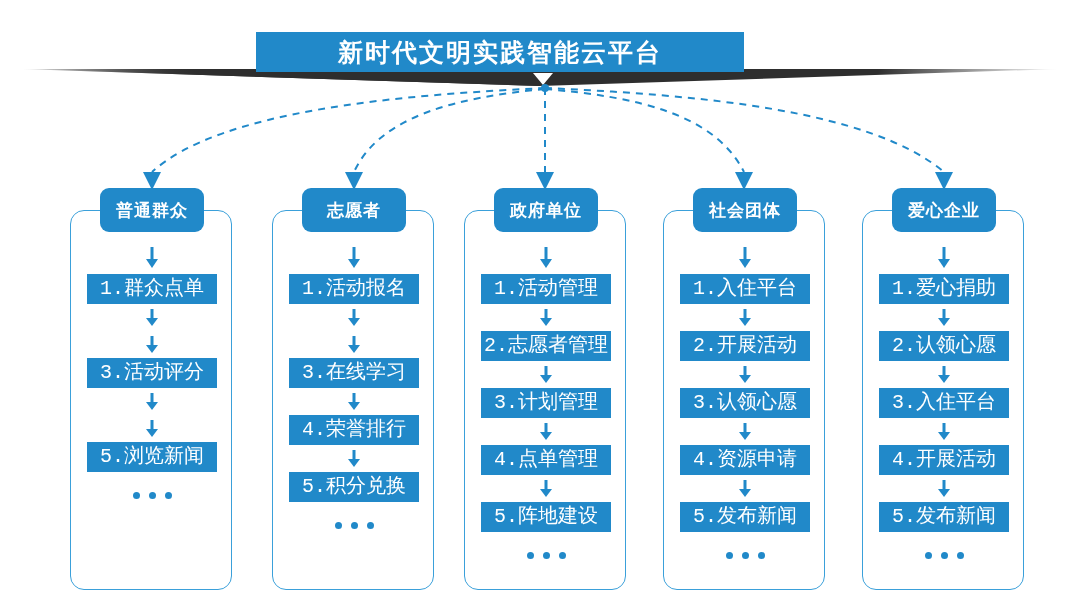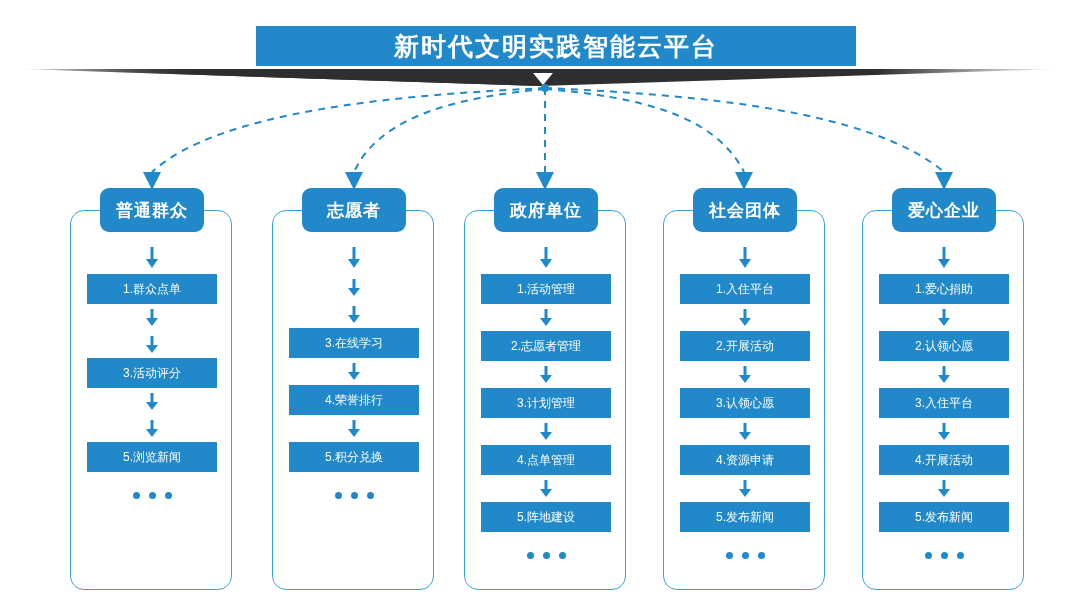--- a/index.html
+++ b/index.html
@@ -27,22 +27,22 @@
     position: absolute;
     left: 0;
     top: 28px;
     width: 1080px;
     height: 60px;
     overflow: visible;
   }
   #banner-box {
     position: absolute;
     left: 256px;
-    top: 26px;
-    width: 600px;
+    top: 32px;
+    width: 488px;
     height: 40px;
     background: #2189c9;
     display: flex;
     align-items: center;
     justify-content: center;
   }
   #banner-title {
     color: #ffffff;
     font-size: 25px;
     font-weight: bold;
@@ -140,23 +140,24 @@
     width: 130px;
     height: 30px;
     background: #2189c9;
     display: flex;
     align-items: center;
     justify-content: center;
     box-sizing: border-box;
   }
   .item-label {
     color: #ffffff;
-    font-size: 12px;
+    font-size: 20px;
     white-space: nowrap;
     line-height: 1;
+    font-family: Liberation Mono, monospace;
   }
 
   .dots {
     width: 130px;
     height: 46px;
     display: flex;
     align-items: center;
     justify-content: center;
     gap: 9px;
   }
@@ -282,20 +283,23 @@
     <div class="col-header">
       <span class="col-header-label">志愿者</span>
     </div>
     <div class="col-body">
       <div class="stem-arrow">
         <svg class="arrow-glyph" width="14" height="22" viewBox="0 0 14 22">
           <rect x="5.5" y="0" width="3" height="13" fill="#2189c9"></rect>
           <polygon points="1,12 13,12 7,21" fill="#2189c9"></polygon>
         </svg>
       </div>
+      <div class="item-box">
+          <span class="item-label">1.活动报名</span>
+        </div>
       <div class="arrow-gap">
         <svg class="arrow-glyph" width="14" height="18" viewBox="0 0 14 18">
           <rect x="5.5" y="0" width="3" height="10" fill="#2189c9"></rect>
           <polygon points="1,9 13,9 7,17" fill="#2189c9"></polygon>
         </svg>
       </div>
       <div class="arrow-gap">
         <svg class="arrow-glyph" width="14" height="18" viewBox="0 0 14 18">
           <rect x="5.5" y="0" width="3" height="10" fill="#2189c9"></rect>
           <polygon points="1,9 13,9 7,17" fill="#2189c9"></polygon>

